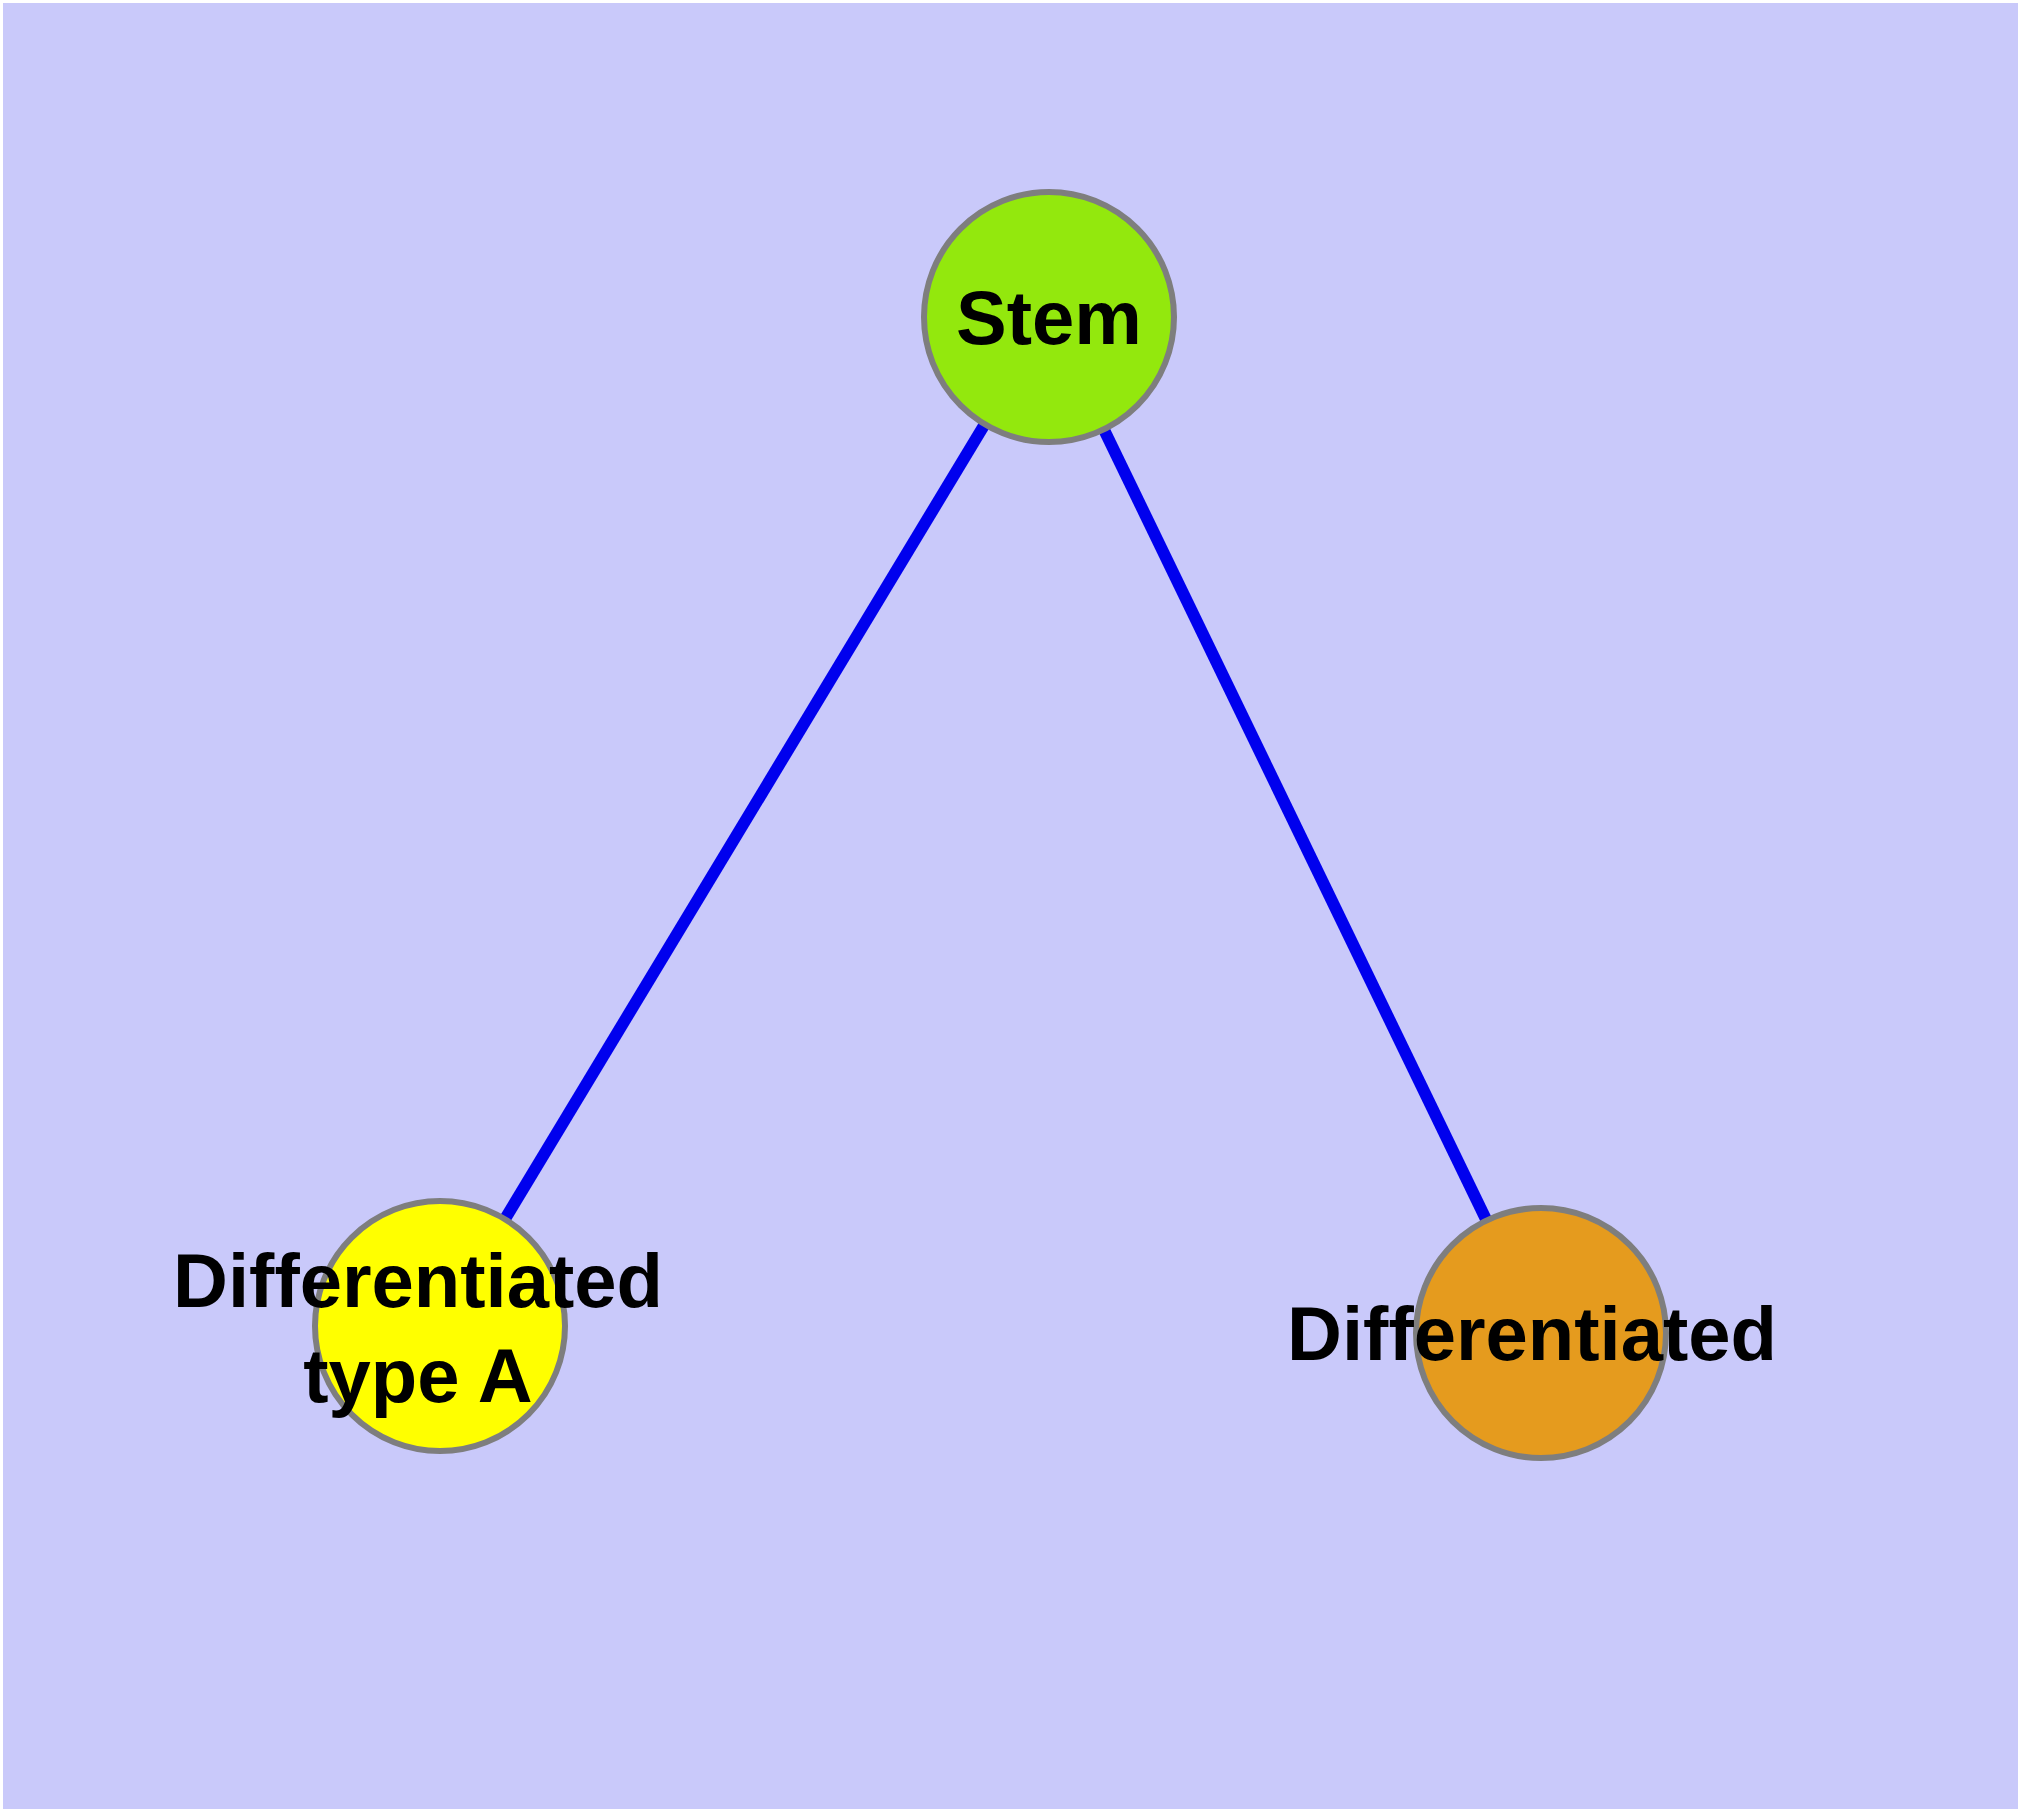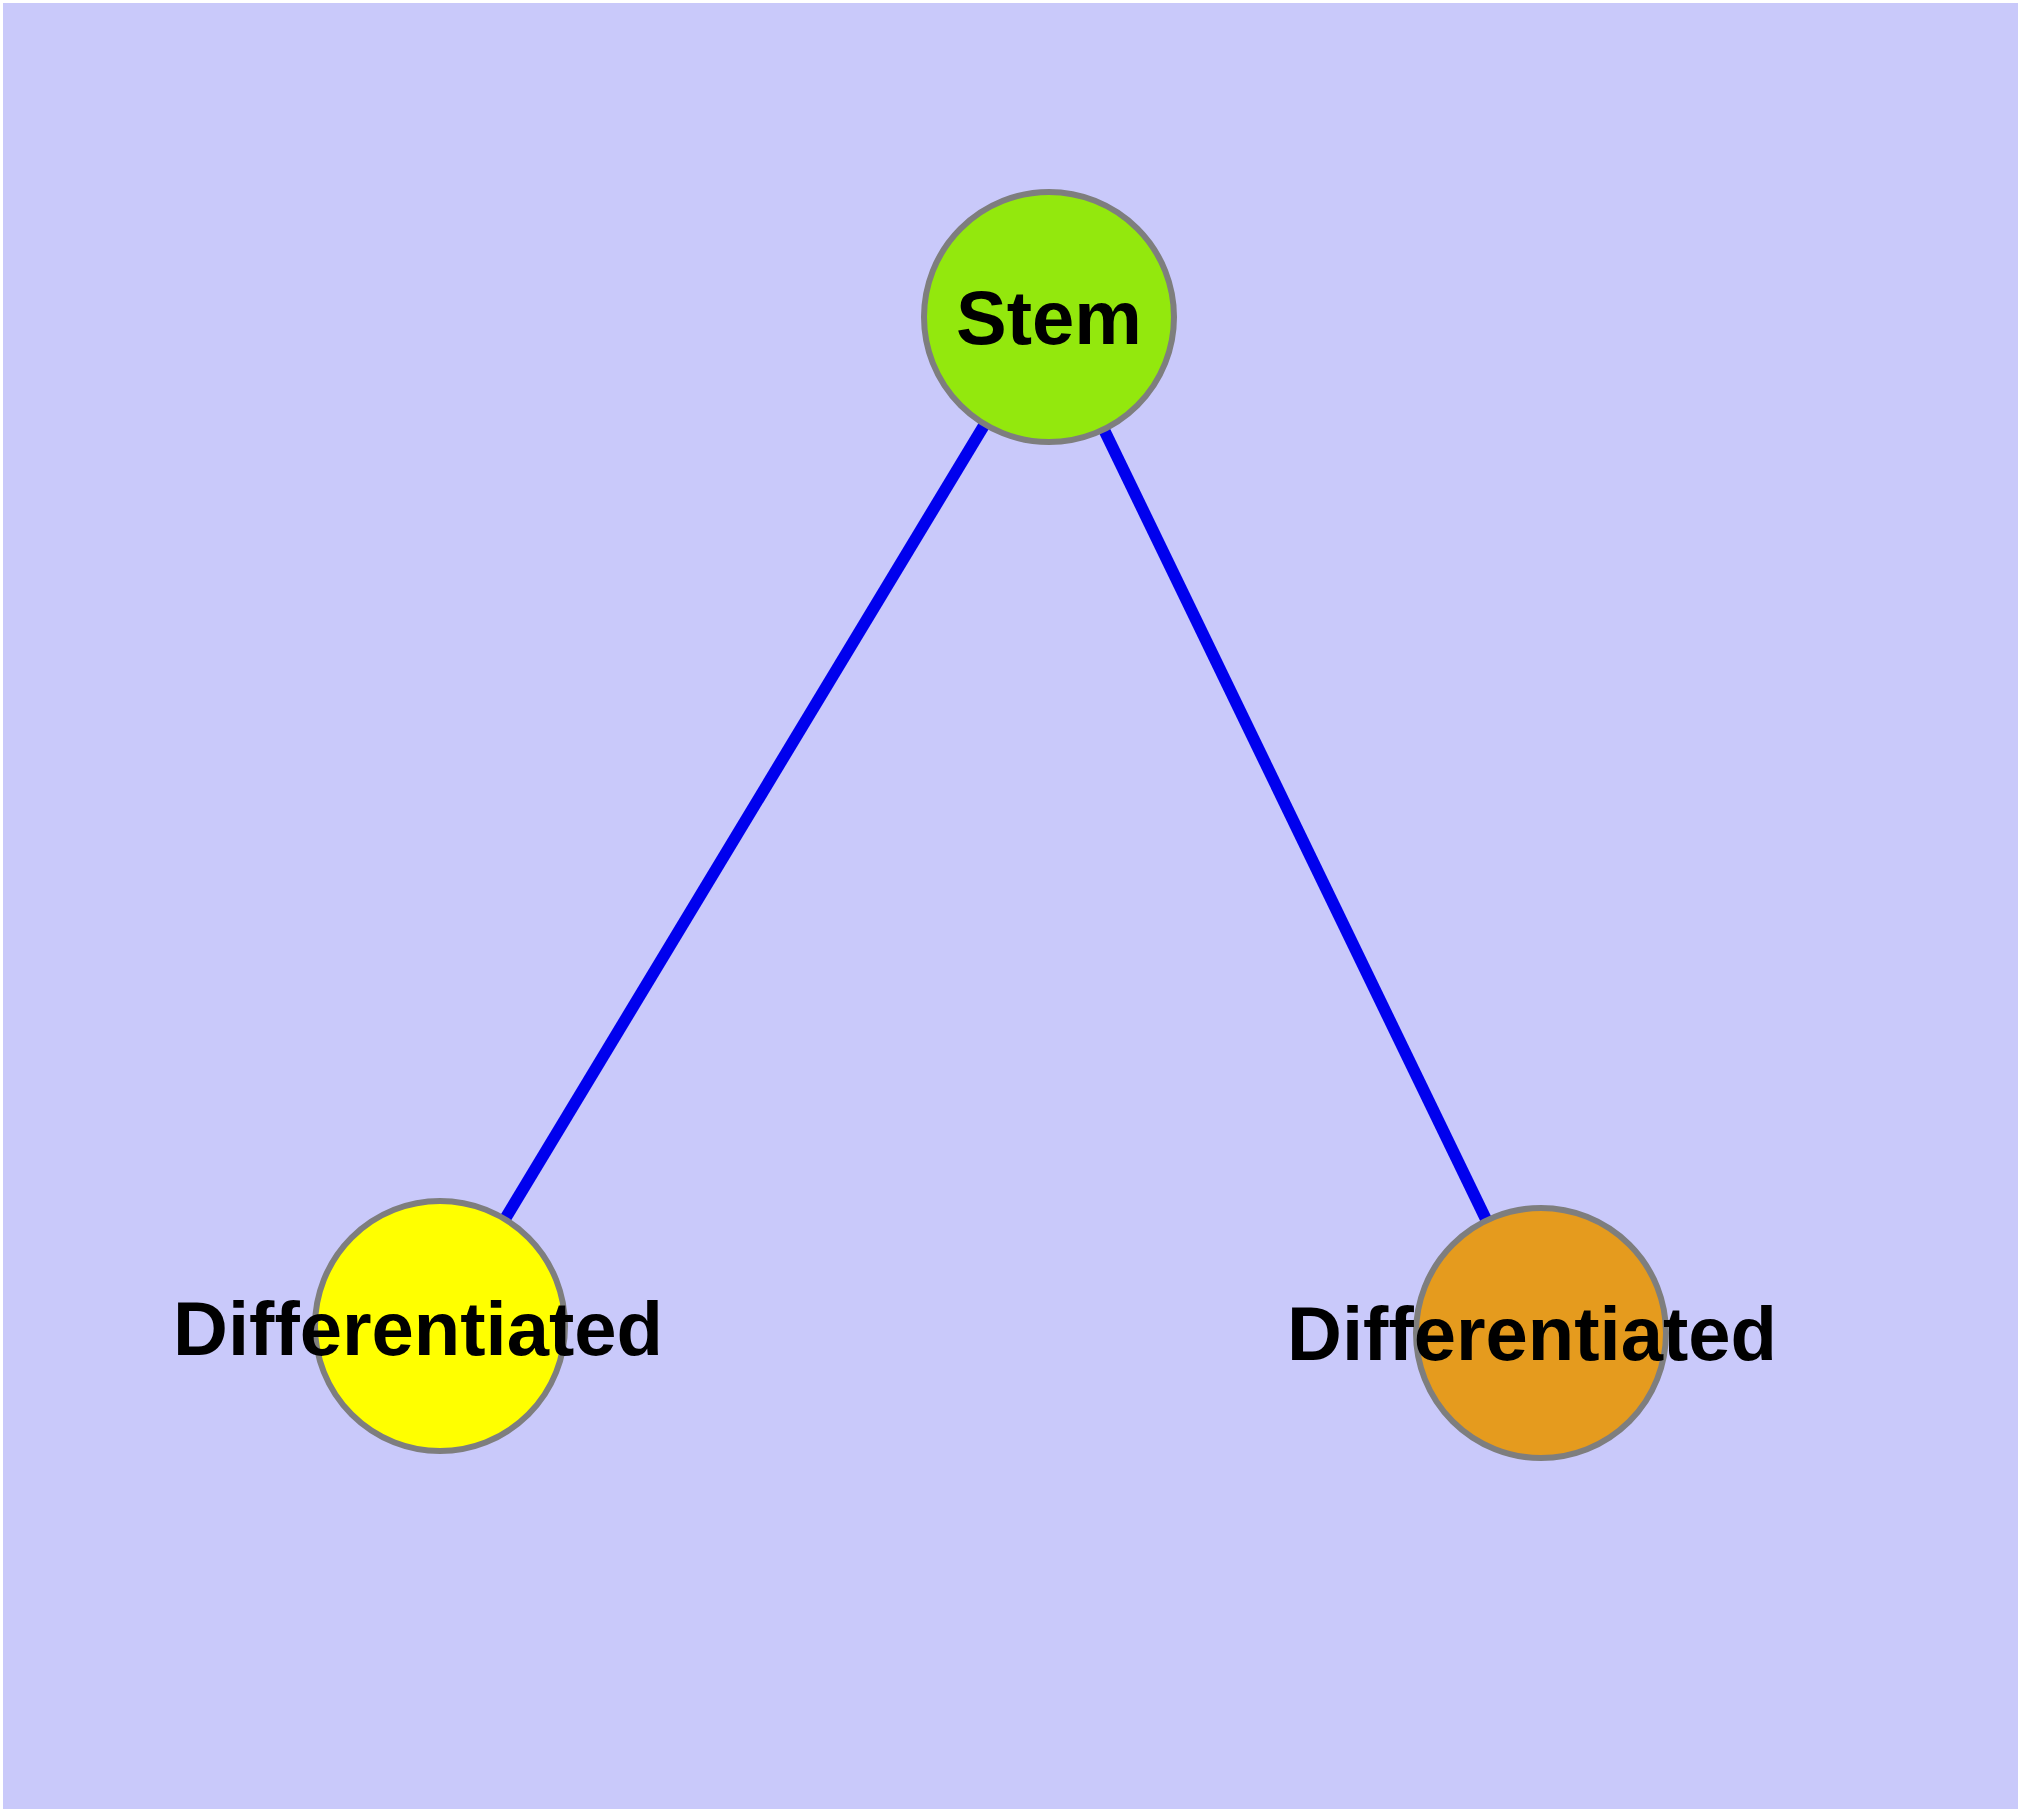--- a/index.html
+++ b/index.html
@@ -65,18 +65,19 @@
 
   <div class="node" style="left: 921px; top: 189px; width: 256px; height: 256px; background: rgb(147, 232, 13); border-color: rgb(126, 126, 126); border-width: 6px;"></div>
   <div class="node" style="left: 312px; top: 1198px; width: 256px; height: 256px; background: rgb(255, 255, 0); border-color: rgb(126, 126, 126); border-width: 6px;"></div>
   <div class="node" style="left: 1413px; top: 1205px; width: 256px; height: 256px; background: rgb(229, 155, 30); border-color: rgb(126, 126, 126); border-width: 6px;"></div>
 
   <div class="node-label" style="left: 1049px; top: 317px; color: rgb(0, 0, 0);">
     <span>Stem</span>
   </div>
   <div class="node-label" style="left: 418px; top: 1328px; color: rgb(0, 0, 0);">
     <span>Differentiated</span>
+    <span>type A</span>
   </div>
   <div class="node-label" style="left: 1532px; top: 1333px; color: rgb(0, 0, 0);">
     <span>Differentiated</span>
   </div>
 </div>
 
 
 </body></html>

